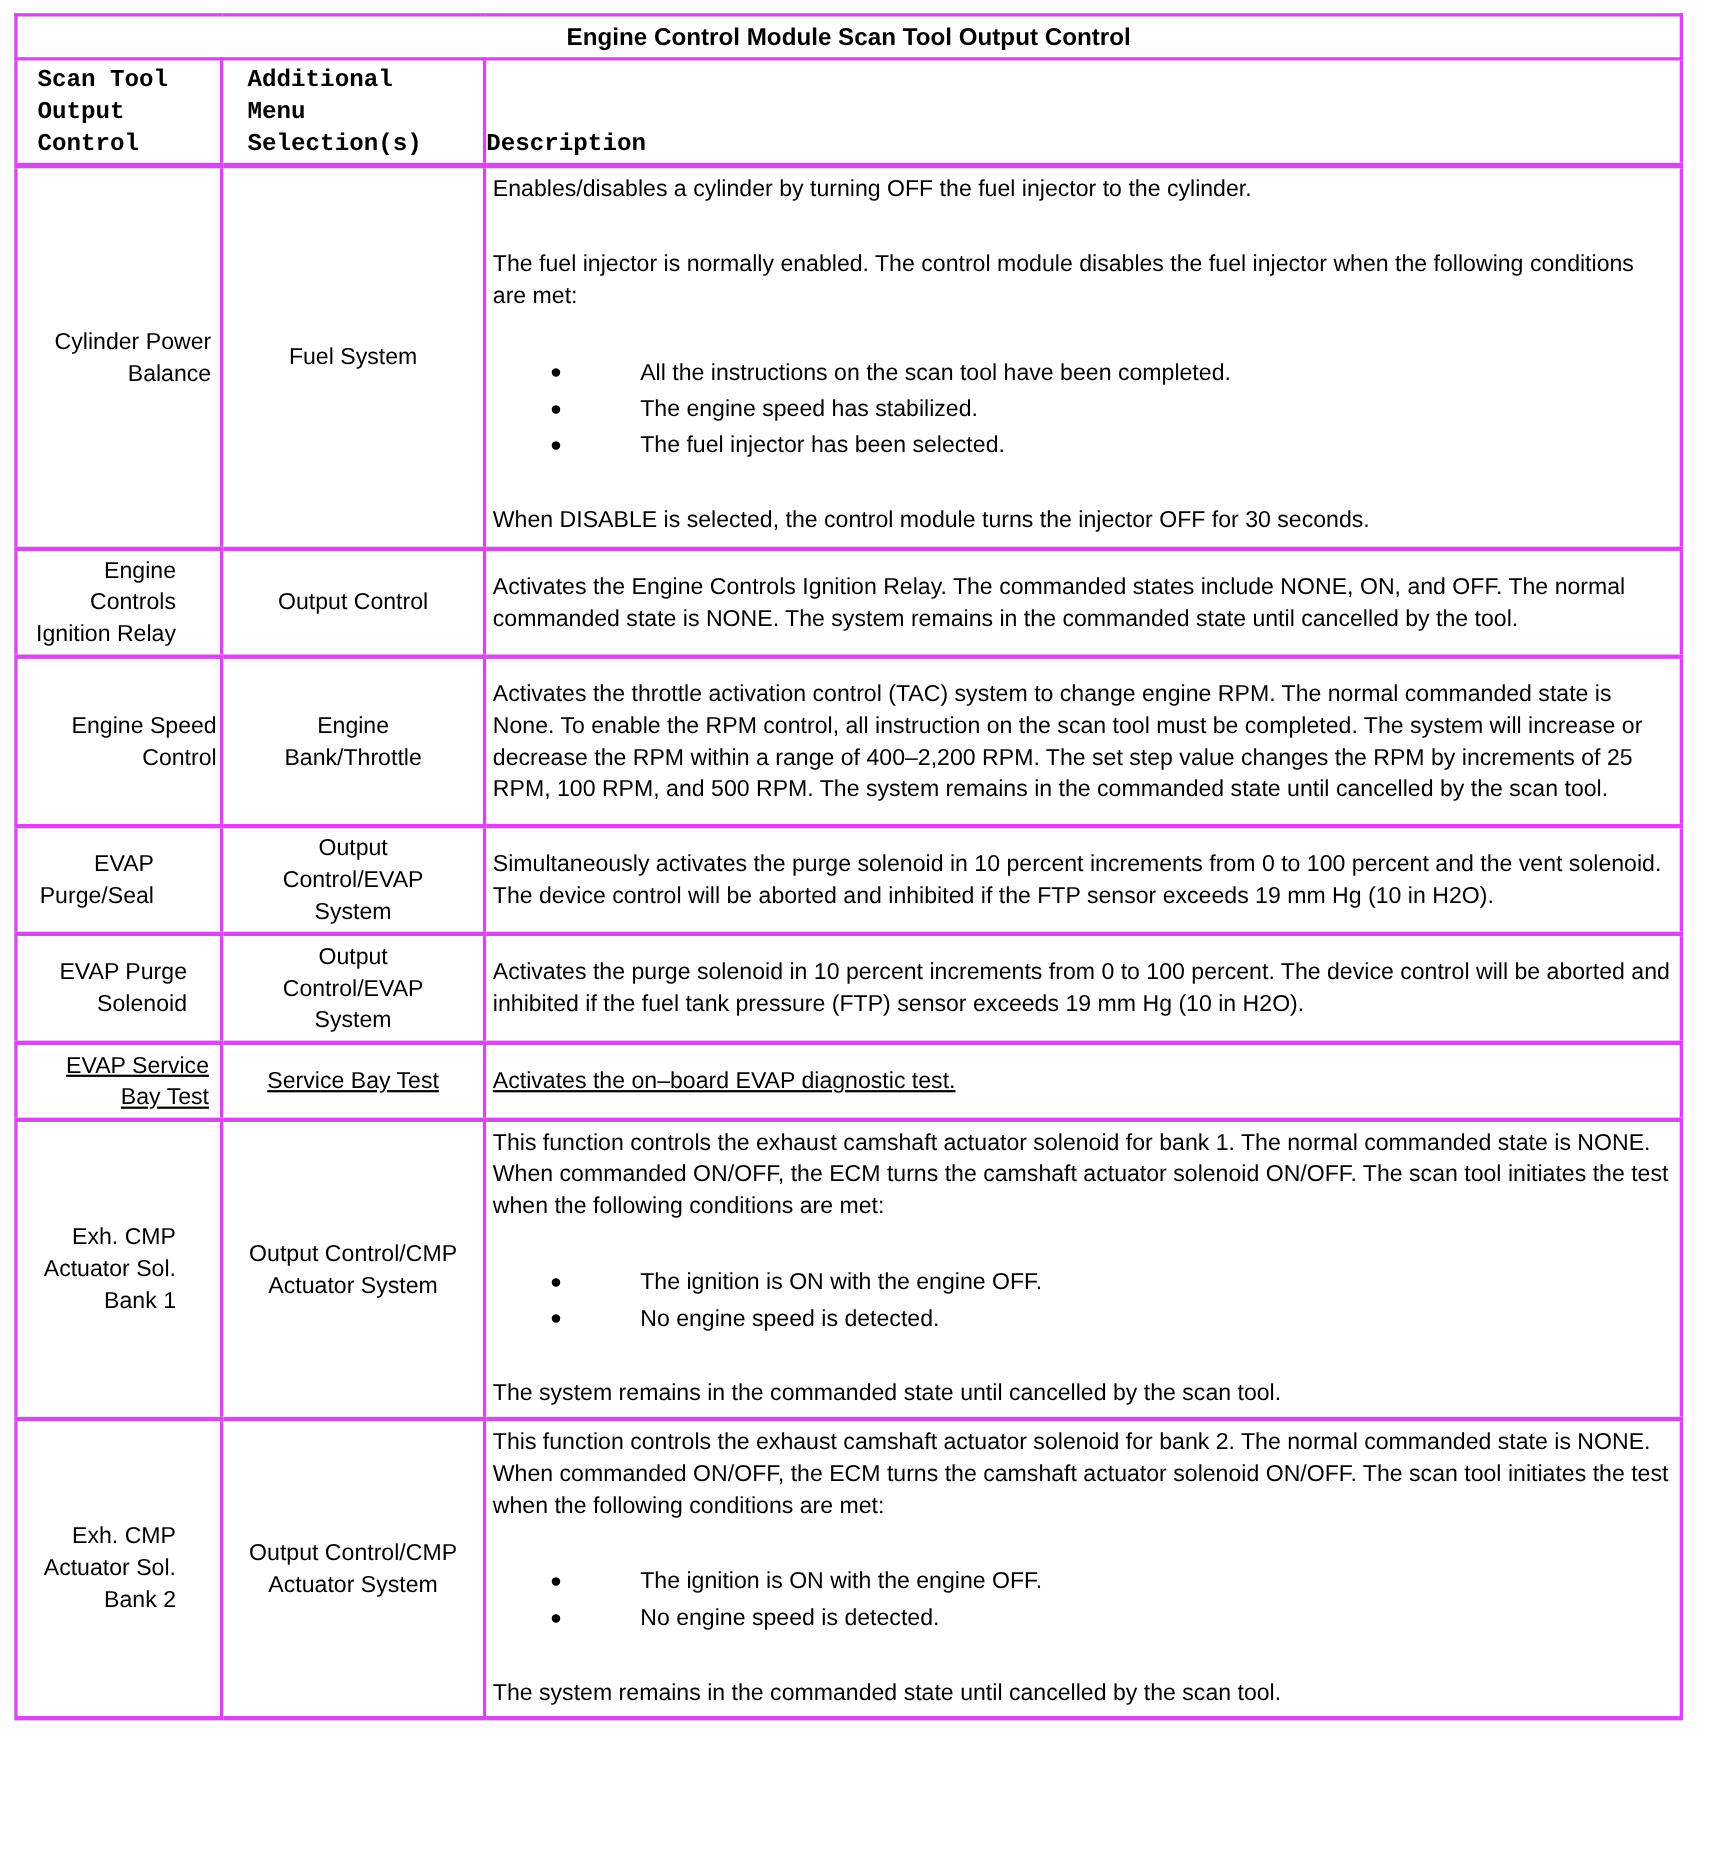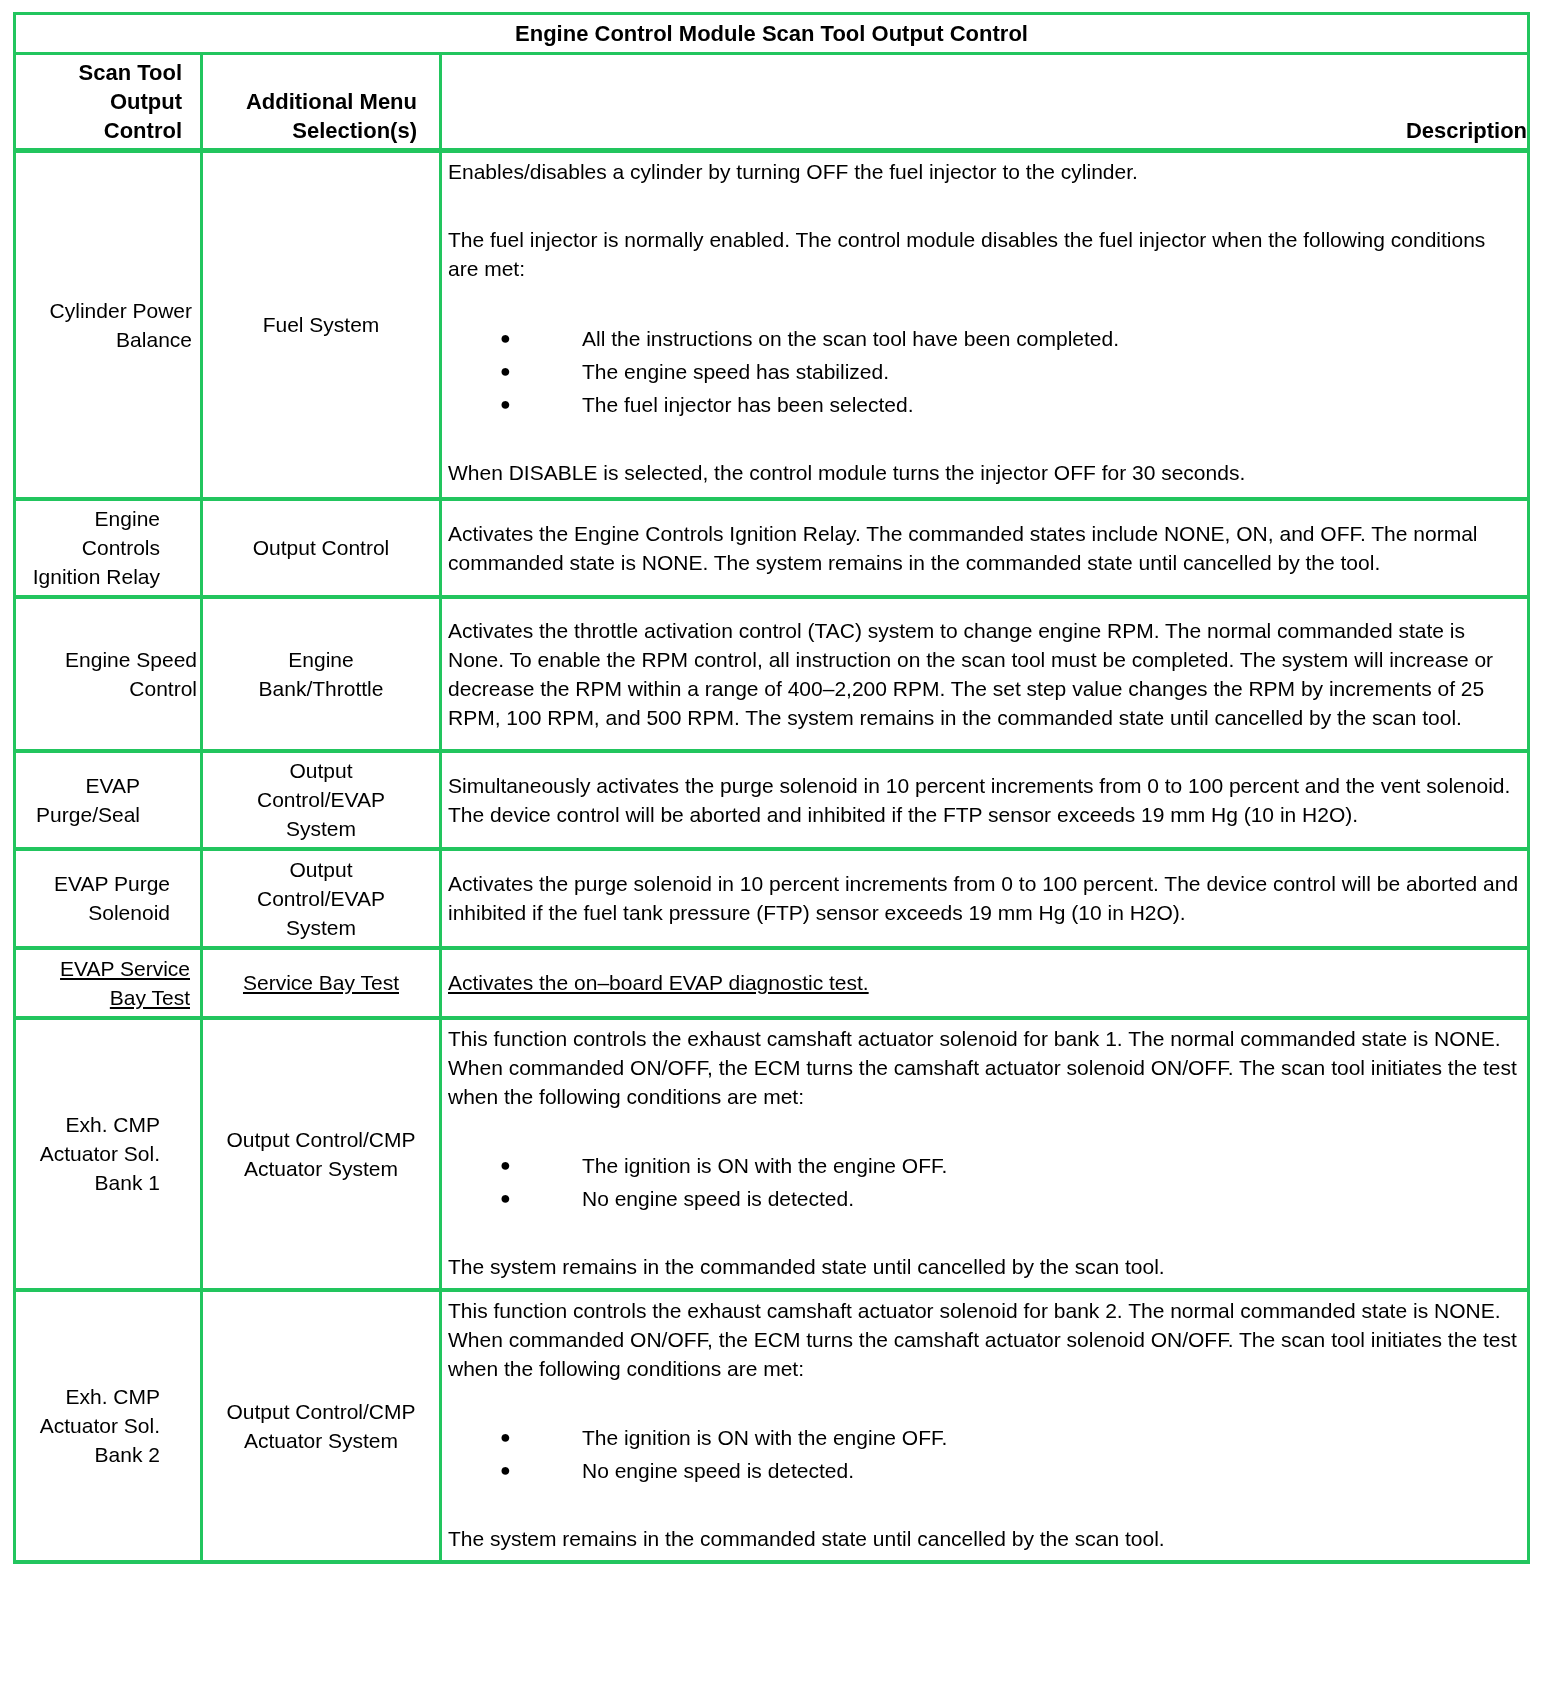--- a/index.html
+++ b/index.html
@@ -22,41 +22,42 @@
       border-collapse: collapse;
       table-layout: fixed;
       font-size: 21px;
       line-height: 29px;
     }
     table.ecm col.c1 { width: 187px; }
     table.ecm col.c2 { width: 239px; }
     table.ecm col.c3 { width: 1088px; }
 
     table.ecm td, table.ecm th {
-      border: 3px solid #22c55e;
+      border: 3px solid #d946ef;
       padding: 0;
       vertical-align: middle;
     }
     table.ecm tr.title-row th {
       height: 37px;
       font-weight: bold;
       font-size: 22px;
       text-align: center;
       border-width: 3px;
       border-bottom-width: 3px;
     }
     table.ecm tr.header-row th {
       height: 90px;
       font-weight: bold;
       font-size: 22px;
       line-height: 29px;
-      text-align: right;
+      text-align: left;
       vertical-align: bottom;
       padding-bottom: 3px;
       border-bottom-width: 5px;
+      font-family: Liberation Mono, monospace;
     }
     table.ecm td.name {
       text-align: right;
       padding-left: 5px;
       padding-right: 3px;
     }
     table.ecm td.menu {
       text-align: center;
       padding: 0 3px;
     }

